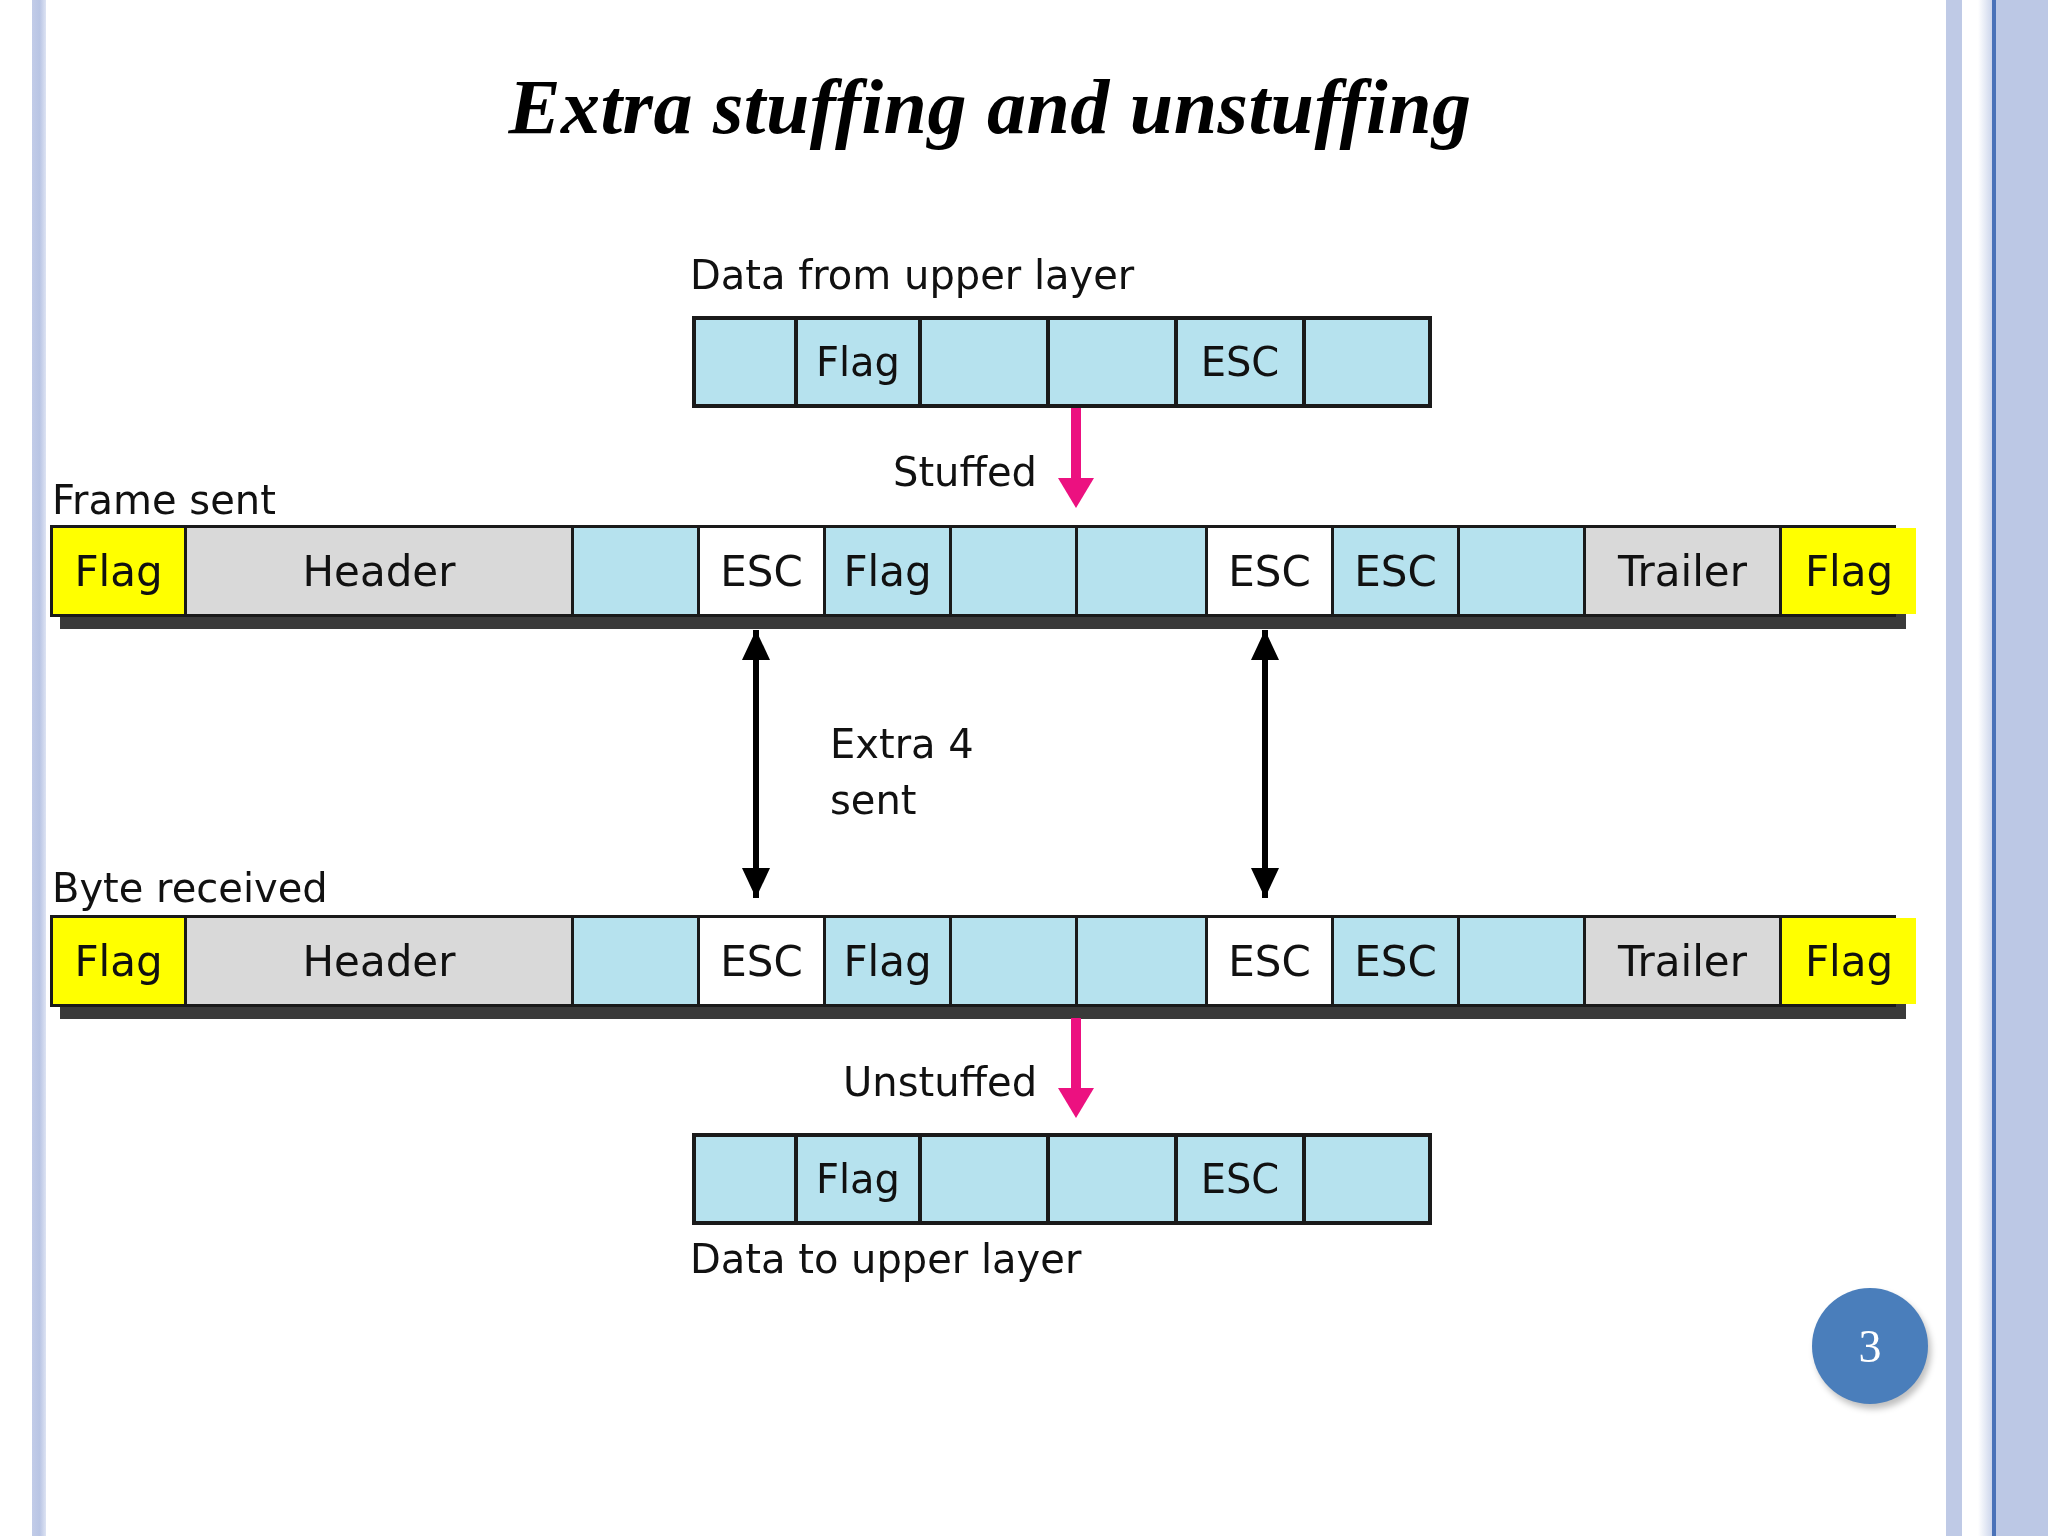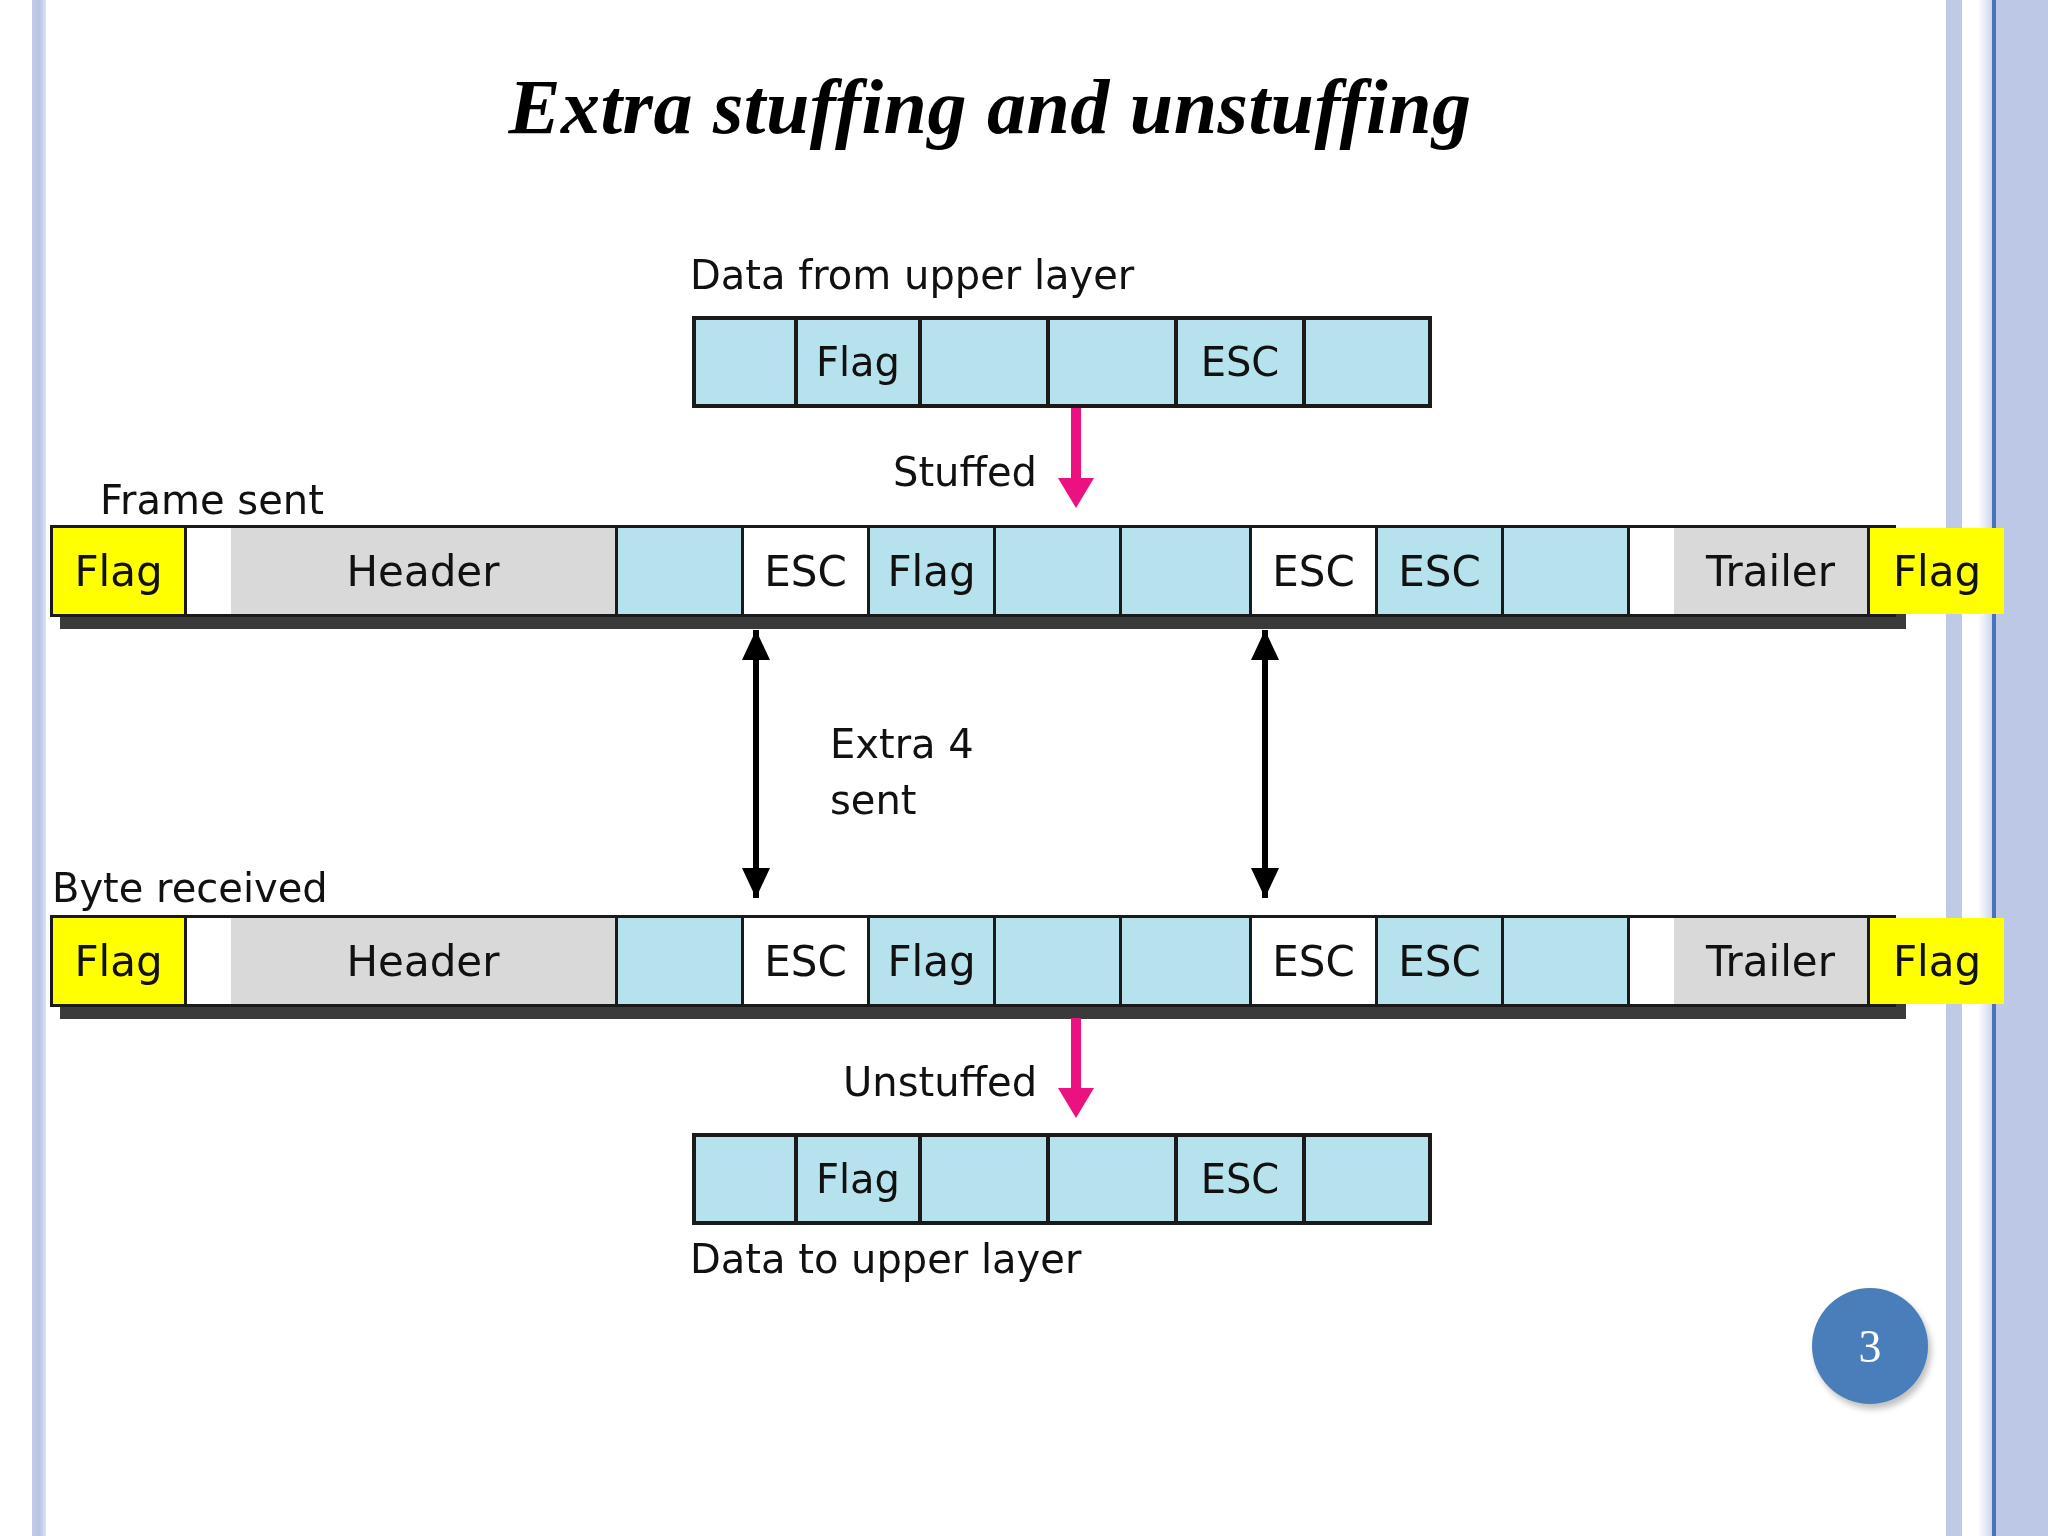--- a/index.html
+++ b/index.html
@@ -115,21 +115,21 @@
     border-right: 3px solid #1a1a1a;
     height: 100%;
     overflow: hidden;
     white-space: nowrap;
   }
   .frame .cell:last-child { border-right: none; }
 
   .c-blue   { background: #b6e2ee; }
   .c-white  { background: #ffffff; }
   .c-yellow { background: #ffff00; }
-  .c-gray   { background: #d9d9d9; margin-left: 44px; }
+  .c-gray   { background: #d9d9d9; }
 
   
   .pink-arrow {
     position: absolute;
     width: 10px;
   }
   .pink-arrow .shaft {
     position: absolute;
     left: 0; top: 0;
     width: 10px;
@@ -206,21 +206,21 @@
     <div class="cell c-blue" style="width: 128px; flex: 0 0 128px;">ESC</div>
     <div class="cell c-blue" style="width: 122px; flex: 0 0 122px;"></div>
   </div>
 
 <div class="caption" style="left:893px; top:450px;">Stuffed</div>
 <div class="pink-arrow" style="left:1071px; top:408px; height:100px;">
   <div class="shaft" style="height:72px;"></div>
   <div class="head" style="top:70px;"></div>
 </div>
 
-<div class="caption" style="left:52px; top:478px;margin-left:48px;">Frame sent</div>
+<div class="caption" style="left:52px; top:478px;">Frame sent</div>
 
 <div class="framewrap" id="frame-sent-wrap" style="left:50px; top:525px; width:1846px; height:92px;">
   <div class="frameshadow"></div>
   <div class="frame" id="frame-sent">
       <div class="cell c-yellow" style="width: 134px; flex: 0 0 134px;">Flag</div>
       <div class="cell c-gray" style="width: 387px; flex: 0 0 387px;">Header</div>
       <div class="cell c-blue" style="width: 126px; flex: 0 0 126px;"></div>
       <div class="cell c-white" style="width: 126px; flex: 0 0 126px;">ESC</div>
       <div class="cell c-blue" style="width: 126px; flex: 0 0 126px;">Flag</div>
       <div class="cell c-blue" style="width: 126px; flex: 0 0 126px;"></div>

